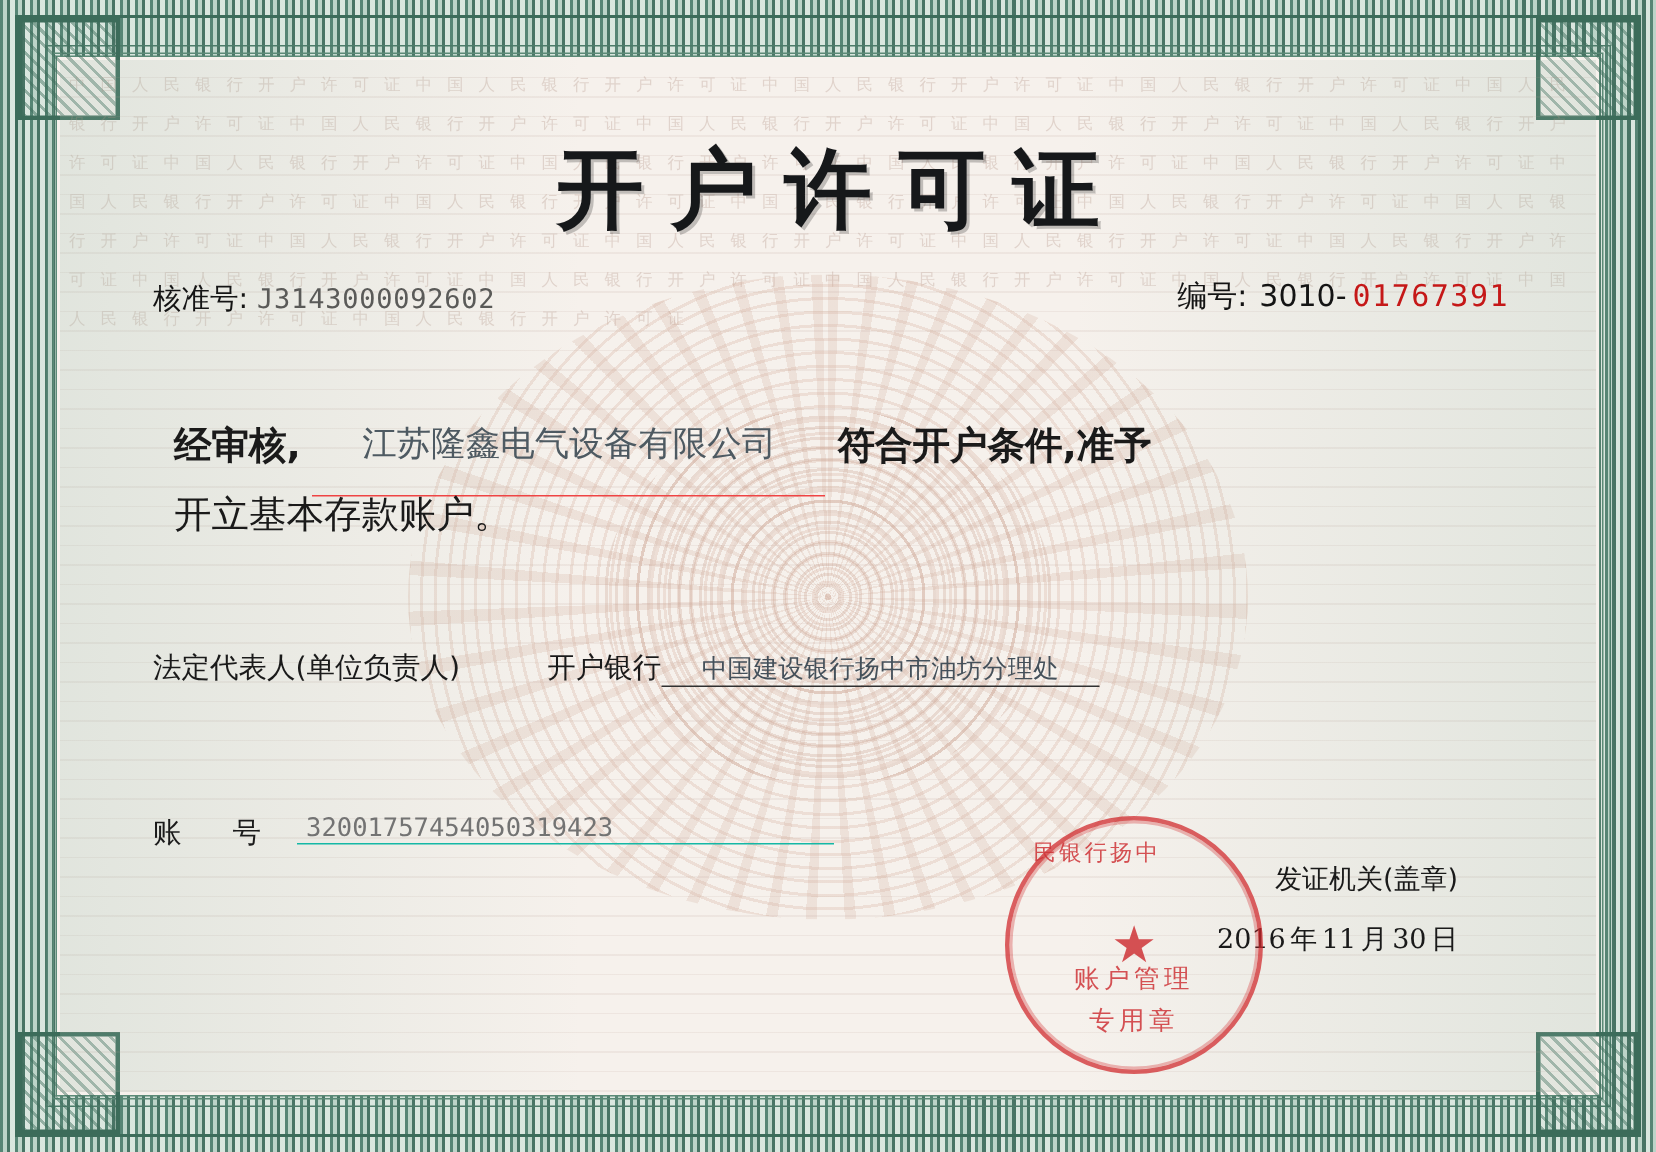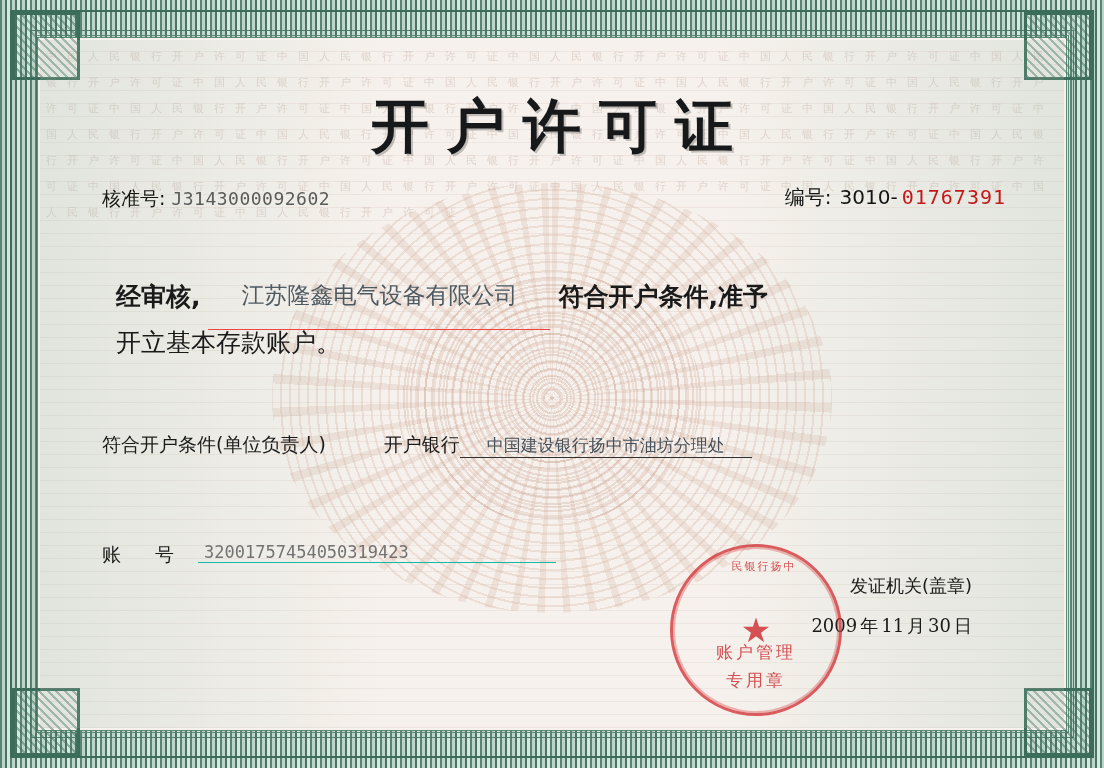--- a/index.html
+++ b/index.html
@@ -301,22 +301,21 @@
     top: 50%;
     transform: translate(-50%, -50%);
     font-size: 34px;
     line-height: 1;
     color: rgba(202,32,36,0.85);
   }
   .seal .arc {
     position: absolute;
     left: 16px; right: 0;
     top: 12px;
-    text-align: center;
-    font-size: 11px;
+    font-size: 15px;
     letter-spacing: 2px;
     font-family: "DejaVu Serif", "Liberation Serif", serif;
   }
   .seal .mid {
     position: absolute;
     left: 0; right: 0;
     top: 94px;
     text-align: center;
     font-size: 17px;
     letter-spacing: 3px;
@@ -373,35 +372,35 @@
 
     <div class="para">
       <span class="seg">经审核,</span>
       <span class="fill">江苏隆鑫电气设备有限公司</span>
       <span class="seg">符合开户条件,准予</span>
     </div>
 
     <div class="para-line2">开立基本存款账户。</div>
 
     <div class="row-rep">
-      <span class="label">符合开户条件(单位负责人)</span>
+      <span class="label">法定代表人(单位负责人)</span>
       <span class="spacer"></span>
       <span class="label">开户银行</span>
       <span class="fill-bank">中国建设银行扬中市油坊分理处</span>
     </div>
 
     <div class="row-account">
       <span class="label">账 号</span>
       <span class="fill-acct">32001757454050319423</span>
     </div>
 
     <div class="issuer">发证机关(盖章)</div>
 
     <div class="issue-date">
-      <span class="d">2009</span><span>年</span><span class="d">11</span><span>月</span><span class="d">30</span><span>日</span>
+      <span class="d">2016</span><span>年</span><span class="d">11</span><span>月</span><span class="d">30</span><span>日</span>
     </div>
 
     <div class="seal">
       <div class="arc">民银行扬中</div>
       <div class="star">★</div>
       <div class="mid">账户管理</div>
       <div class="bot">专用章</div>
     </div>
 
   </div>

